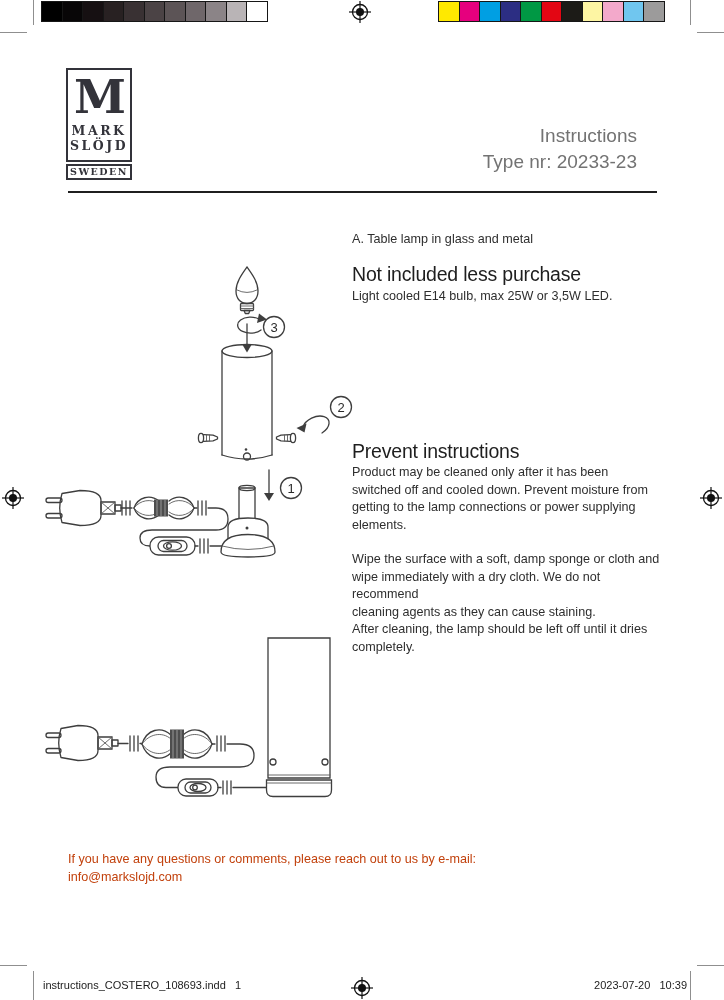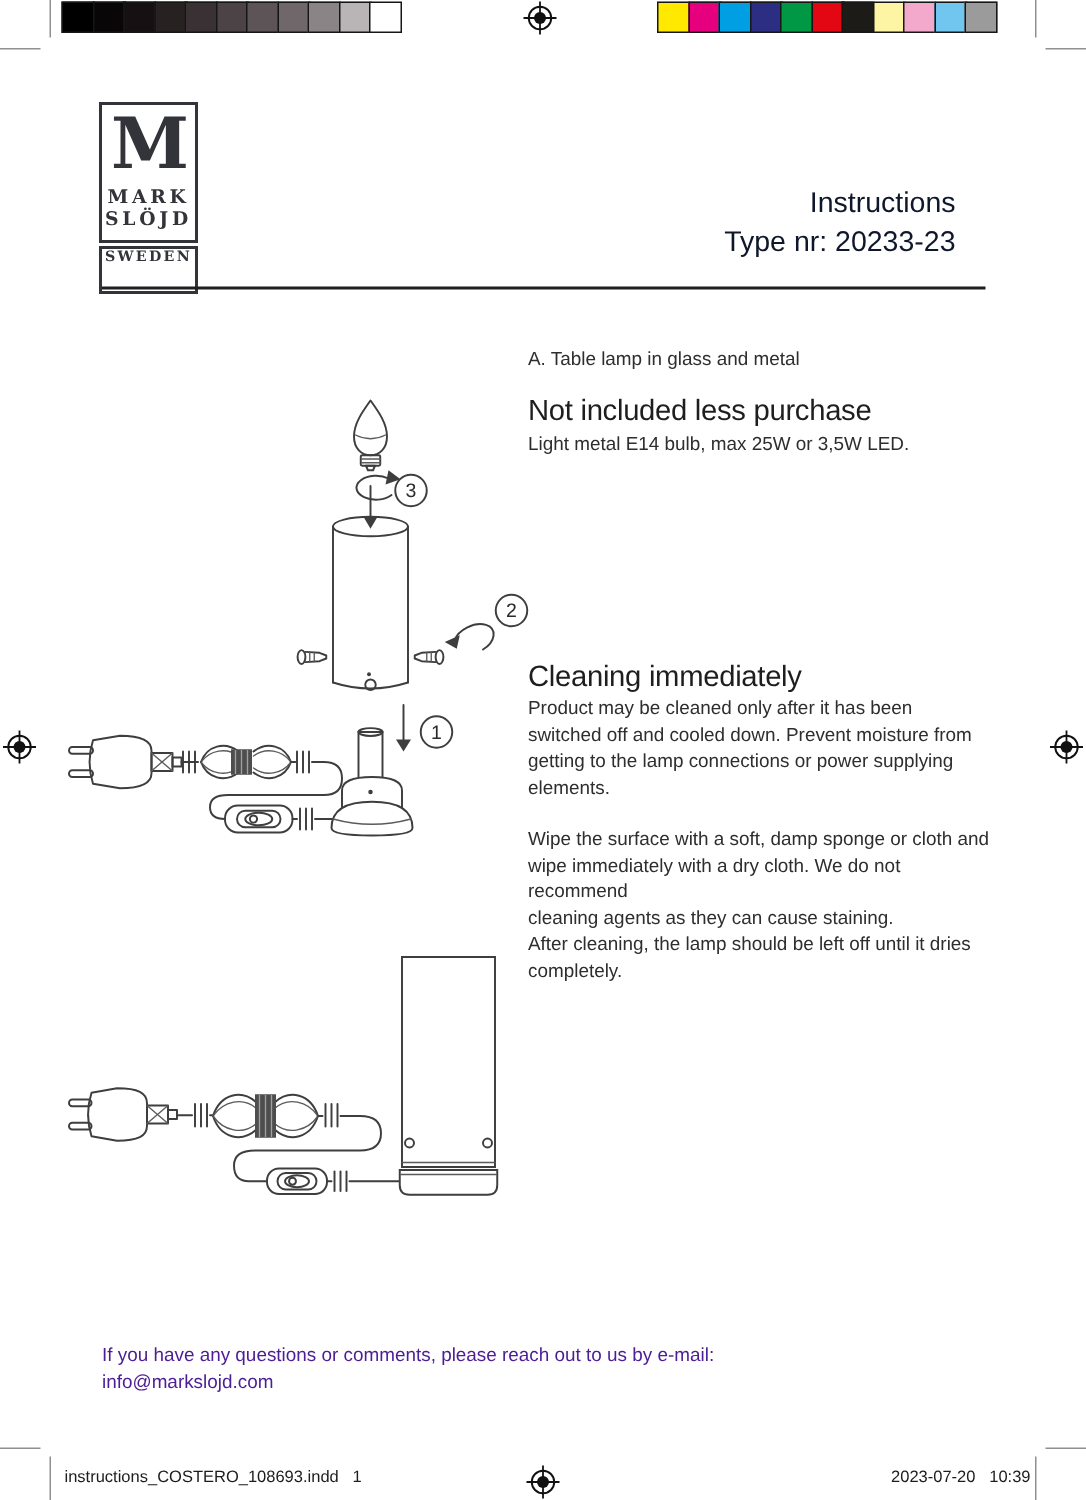--- a/index.html
+++ b/index.html
@@ -12,37 +12,37 @@
   .bar { position:absolute; top:1px; display:flex; }
   .bar .swatch { width:22px; height:21px; border:1.5px solid #161616; margin-left:-1.5px; }
   .bar .swatch:first-child { margin-left:0; }
   .regmark { position:absolute; width:24px; height:24px; }
 
   
   .logo { position:absolute; left:66px; top:68px; width:66px; color:#33333a; text-align:center; }
   .logo .box1 { border:2.5px solid #33333a; height:94px; padding-top:1px; }
   .logo .m { font-family:"DejaVu Serif", serif; font-weight:bold; font-size:47px; line-height:52px; letter-spacing:-2px; }
   .logo .word { font-family:"DejaVu Serif", serif; font-weight:bold; font-size:12.5px; line-height:15px; letter-spacing:2.5px; }
-  .logo .box2 { border:2.5px solid #33333a; height:32px; margin-top:2px; }
+  .logo .box2 { border:2.5px solid #33333a; height:16px; margin-top:2px; }
   .logo .sweden { font-family:"DejaVu Serif", serif; font-weight:bold; font-size:9.5px; line-height:11px; letter-spacing:1.5px; }
 
   
   .title-block { position:absolute; left:352px; top:123px; width:285px; text-align:right;
-                 font-size:19px; line-height:26px; color:#0f172a; }
+                 font-size:19px; line-height:26px; color:#737373; }
   .header-rule { position:absolute; left:68px; top:191px; width:589px; height:2px; background:#1f1f1f; }
 
   
   .col { position:absolute; left:352px; width:315px; }
   .h1 { font-size:19.5px; letter-spacing:-0.2px; color:#1e1e1e; }
   .h2 { font-size:17px;   letter-spacing:-0.2px; color:#1e1e1e; }
   .body-text { font-size:12.6px; line-height:17.6px; color:#2e2e2e; white-space:pre-line; }
 
   
-  .contact { position:absolute; left:68px; top:894px; width:420px;
-             font-size:12.6px; line-height:18px; color:#4c1d95; white-space:pre-line; }
+  .contact { position:absolute; left:68px; top:850px; width:420px;
+             font-size:12.6px; line-height:18px; color:#c2410c; white-space:pre-line; }
   .print-footer-left  { position:absolute; left:43px;  top:979px; font-size:11px; color:#1c1c1c; white-space:pre; }
   .print-footer-right { position:absolute; left:487px; top:979px; width:200px; text-align:right;
                         font-size:11px; color:#1c1c1c; white-space:pre; }
 
   
   .diagram-svg { position:absolute; left:30px; top:250px; }
   .diagram-svg * { vector-effect:non-scaling-stroke; }
   .stroke { fill:none; stroke:#3e3e3e; stroke-width:1.3; stroke-linecap:round; stroke-linejoin:round; }
   .thin   { fill:none; stroke:#5a5a5a; stroke-width:0.9; stroke-linecap:round; }
   .fillw  { fill:#ffffff; stroke:#3e3e3e; stroke-width:1.3; }
@@ -130,23 +130,23 @@
 
   <div class="title-block">
     <div>Instructions</div>
     <div>Type nr: 20233-23</div>
   </div>
   <div class="header-rule"></div>
 
   <div class="col body-text" style="top:231px">A. Table lamp in glass and metal</div>
 
   <div class="col h1" style="top:263px">Not included less purchase</div>
-  <div class="col body-text" style="top:288px">Light metal E14 bulb, max 25W or 3,5W LED.</div>
-
-  <div class="col h1" style="top:440px">Cleaning immediately</div>
+  <div class="col body-text" style="top:288px">Light cooled E14 bulb, max 25W or 3,5W LED.</div>
+
+  <div class="col h1" style="top:440px">Prevent instructions</div>
   <div class="col body-text" style="top:464px">Product may be cleaned only after it has been
 switched off and cooled down. Prevent moisture from
 getting to the lamp connections or power supplying
 elements.</div>
   <div class="col body-text" style="top:551px">Wipe the surface with a soft, damp sponge or cloth and
 wipe immediately with a dry cloth. We do not recommend
 cleaning agents as they can cause staining.
 After cleaning, the lamp should be left off until it dries
 completely.</div>
 

